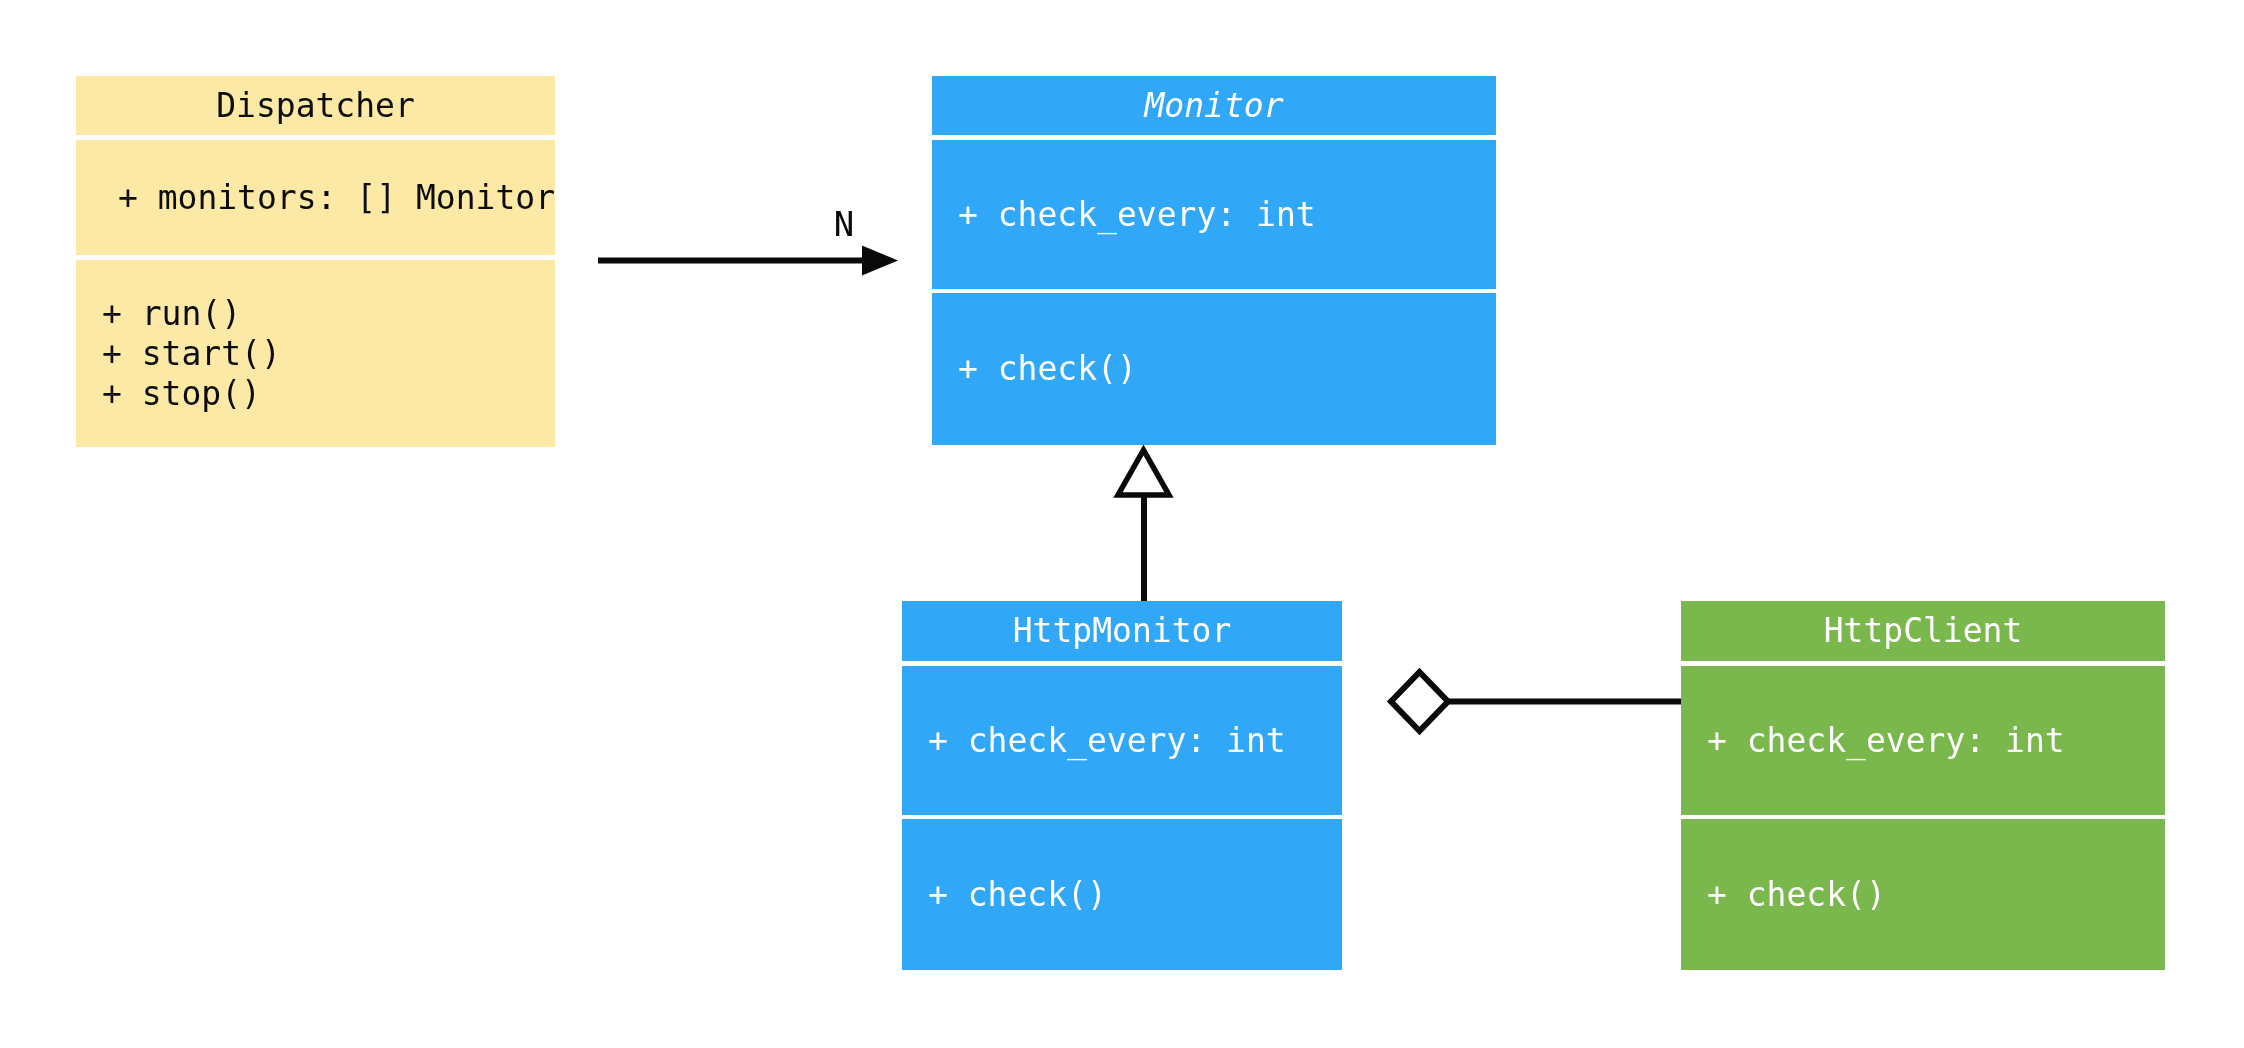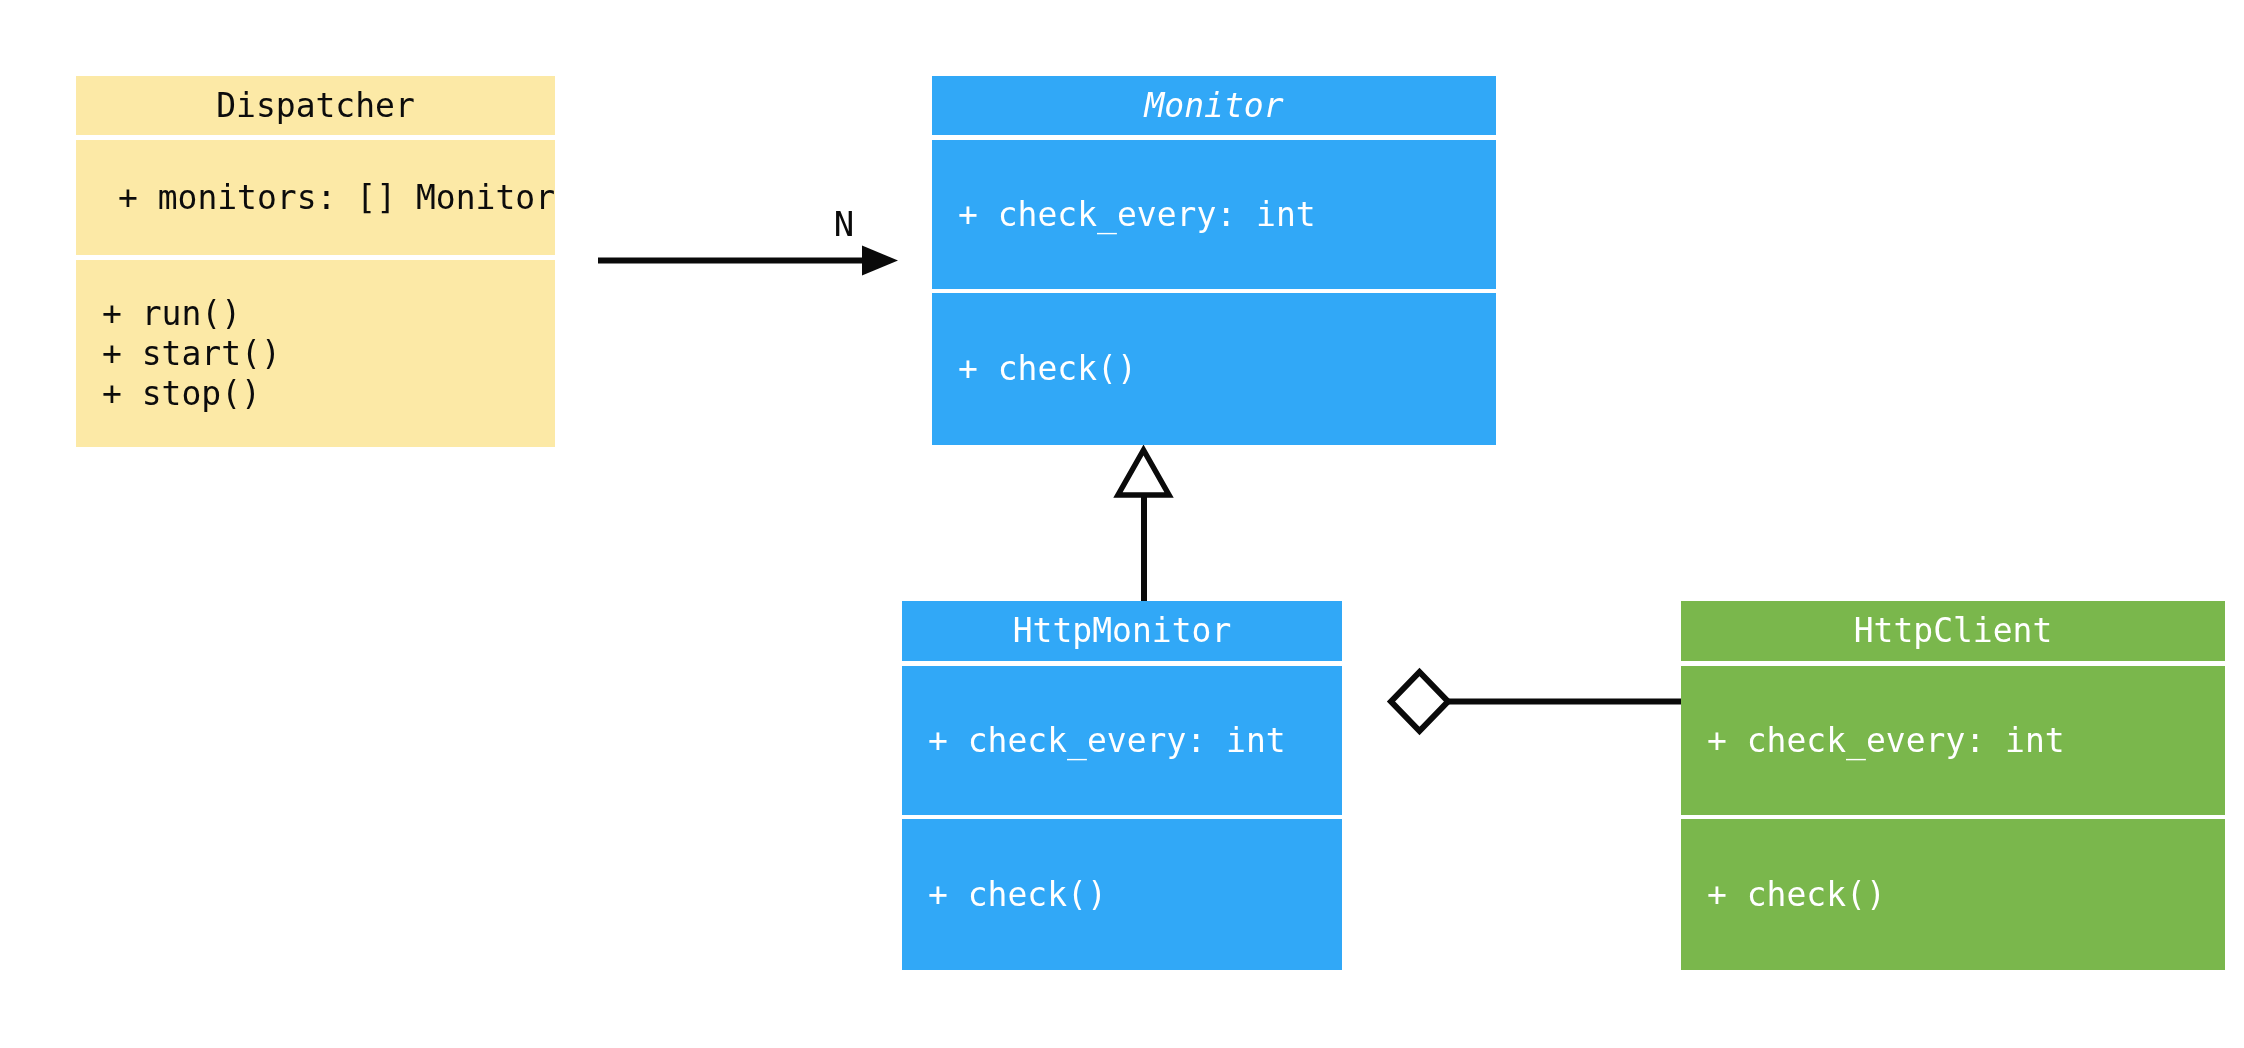--- a/index.html
+++ b/index.html
@@ -57,21 +57,21 @@
   #cls-monitor .attrs   { height: 149px; margin-bottom: 4px; }
   #cls-monitor .methods { height: 152px; }
 
   
   #cls-httpmonitor { left: 902px; top: 601px; width: 440px; }
   #cls-httpmonitor .title   { height: 60px;  margin-bottom: 5px; }
   #cls-httpmonitor .attrs   { height: 149px; margin-bottom: 4px; }
   #cls-httpmonitor .methods { height: 151px; }
 
   
-  #cls-httpclient { left: 1681px; top: 601px; width: 544px; }
+  #cls-httpclient { left: 1681px; top: 601px; width: 484px; }
   #cls-httpclient .title   { height: 60px;  margin-bottom: 5px; }
   #cls-httpclient .attrs   { height: 149px; margin-bottom: 4px; }
   #cls-httpclient .methods { height: 151px; }
 
   .edge-label {
     position: absolute;
     left: 820px;
     top: 206px;
     width: 48px;
     text-align: center;

